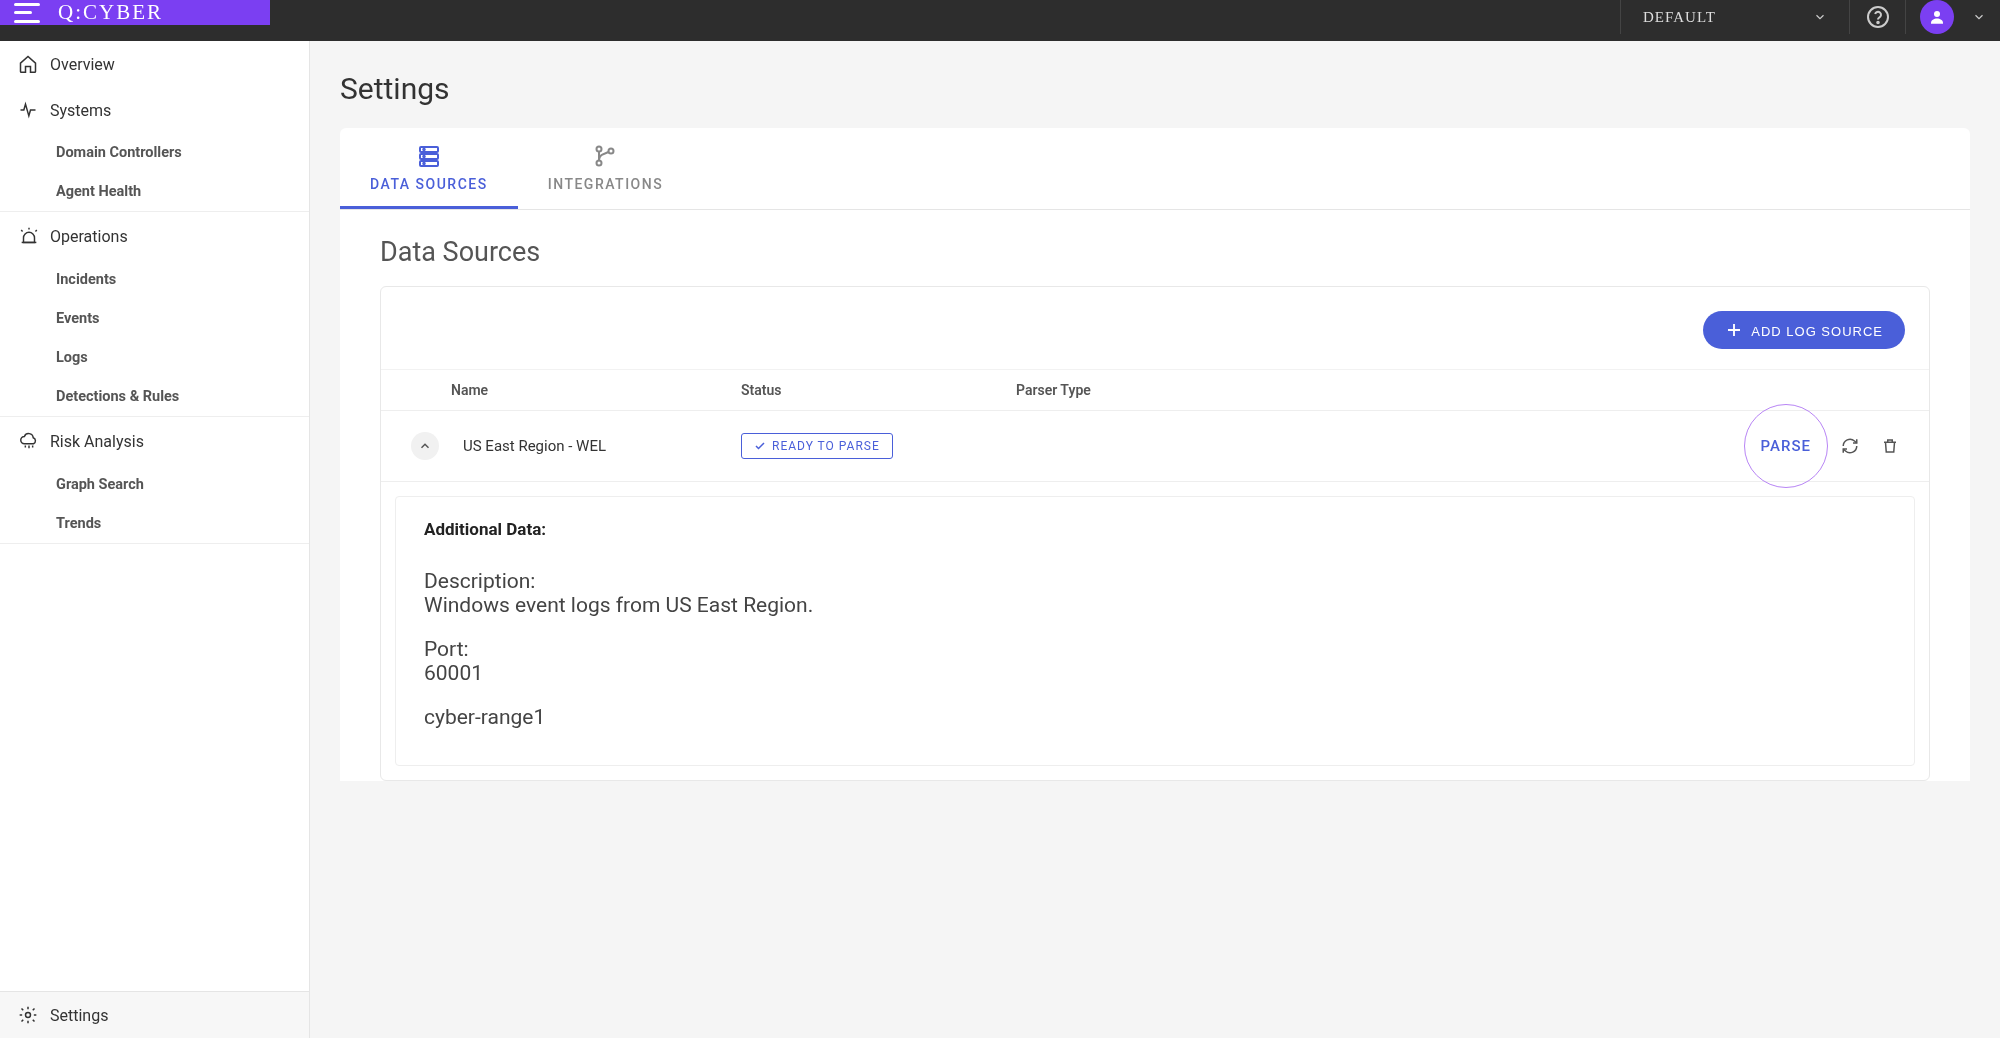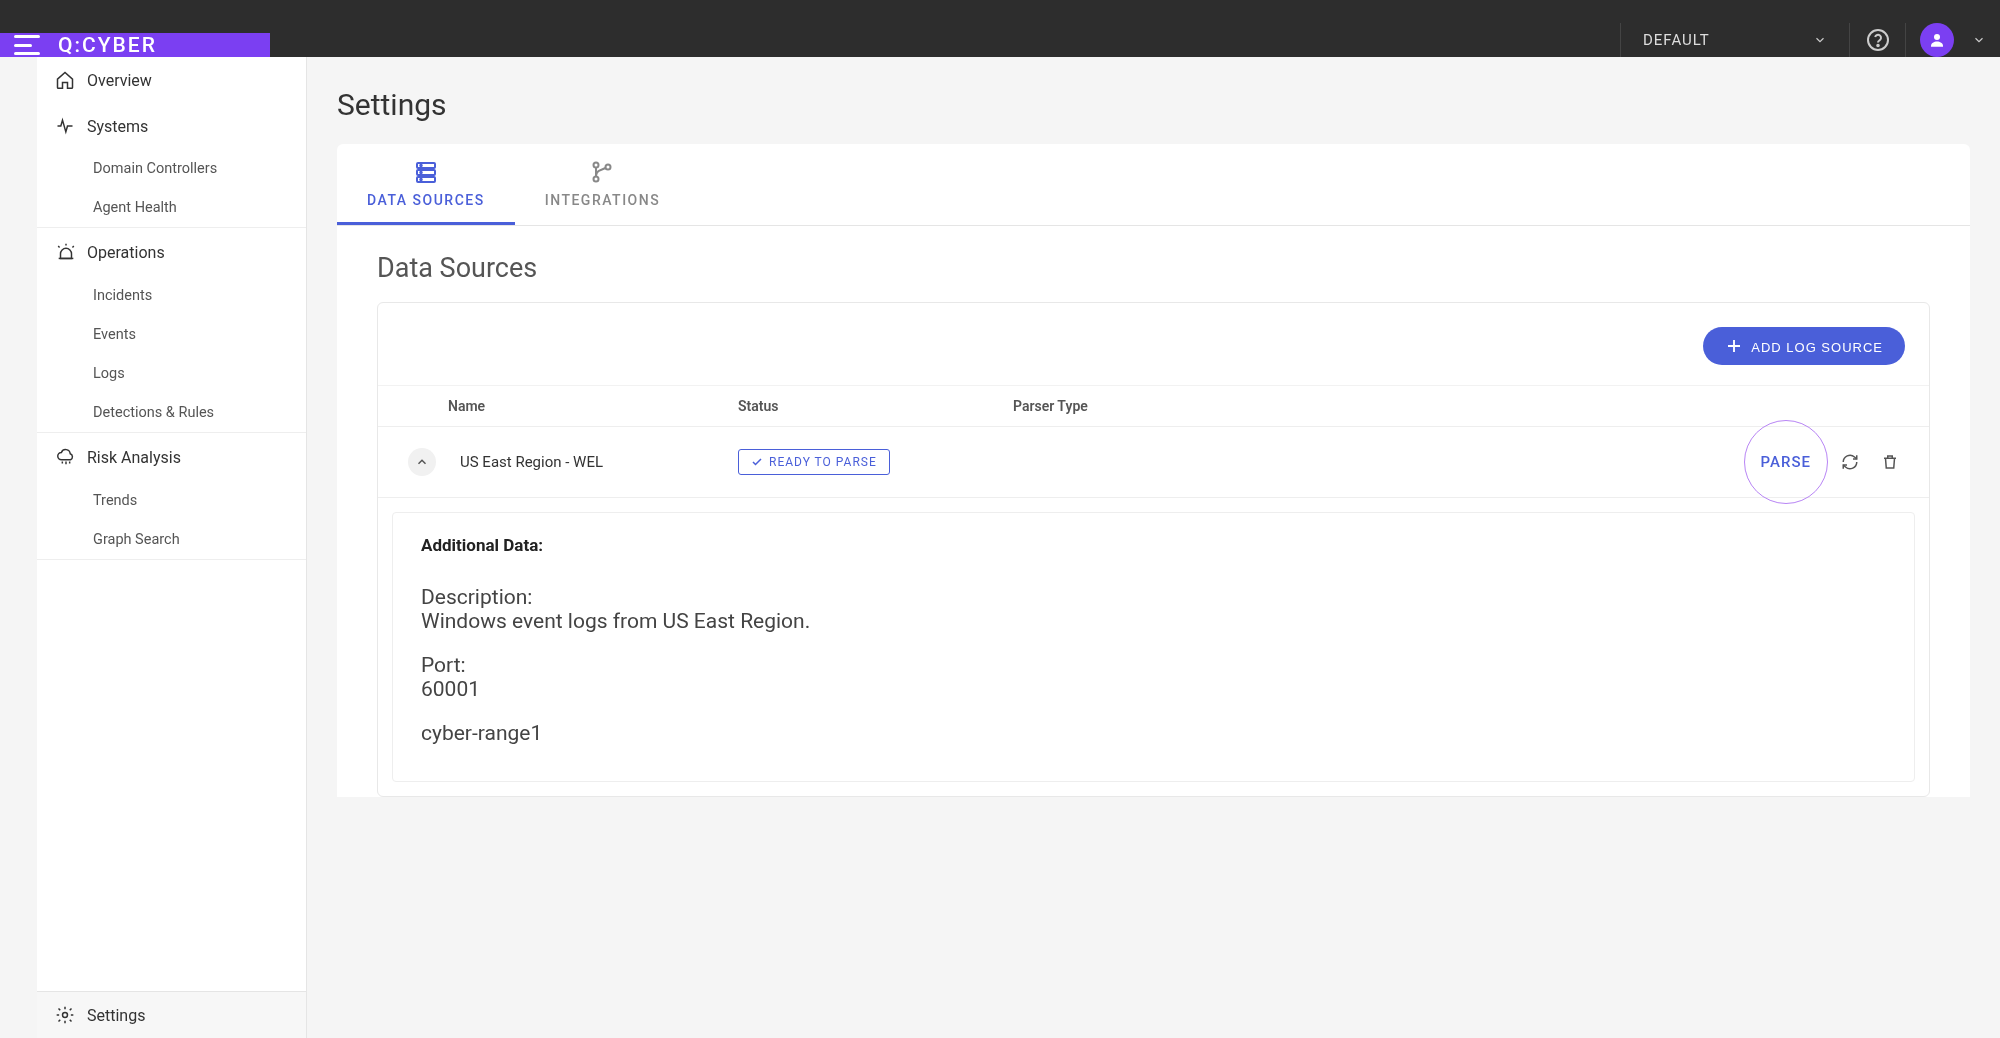--- a/index.html
+++ b/index.html
@@ -1,35 +1,35 @@
 <!DOCTYPE html>
 <html><head>
 <meta charset="utf-8">
 <style>
 * { box-sizing: border-box; margin: 0; padding: 0; }
 body { font-family: -apple-system, BlinkMacSystemFont, "Segoe UI", Roboto, Arial, sans-serif; background: #f5f5f5; color: #333; }
 .app { display: flex; flex-direction: column; height: 100vh; }
-.topbar { display: flex; height: 57px; background: #2d2d2d; color: #fff; align-items: flex-end; }
+.topbar { display: flex; height: 41px; background: #2d2d2d; color: #fff; align-items: flex-start; font-family: Liberation Serif, serif; }
 .topbar-left { width: 270px; background: #7b3ff2; display: flex; align-items: center; padding: 0 14px; }
 .hamburger { width: 26px; height: 20px; display: flex; flex-direction: column; justify-content: space-between; cursor: pointer; }
 .hamburger span { display: block; height: 3px; background: #fff; border-radius: 2px; }
 .hamburger span:nth-child(2){ width: 70%; }
 .logo { margin-left: 18px; font-size: 21px; font-weight: 500; letter-spacing: 2px; color: #fff; }
 .topbar-right { flex: 1; display: flex; justify-content: flex-end; align-items: stretch; }
 .env-selector { display: flex; align-items: center; padding: 0 22px; border-left: 1px solid #444; border-right: 1px solid #444; cursor: pointer; min-width: 230px; justify-content: space-between; }
 .env-selector span { font-size: 15px; letter-spacing: 1px; color: #ddd; }
 .help-btn { width: 56px; display: flex; align-items: center; justify-content: center; border-right: 1px solid #444; cursor: pointer; }
 .avatar-cell { display: flex; align-items: center; padding: 0 14px; gap: 18px; cursor: pointer; }
 .avatar { width: 34px; height: 34px; border-radius: 50%; background: #7b3ff2; display: flex; align-items: center; justify-content: center; }
 .body { display: flex; flex: 1; overflow: hidden; }
-.sidebar { width: 270px; background: #fff; display: flex; flex-direction: column; border-right: 1px solid #e5e5e5; margin-left: 37px; }
+.sidebar { width: 310px; background: #fff; display: flex; flex-direction: column; border-right: 1px solid #e5e5e5; }
 .nav { flex: 1; overflow-y: auto; }
 .nav-item { display: flex; align-items: center; padding: 13px 18px; font-size: 16px; color: #333; cursor: pointer; }
 .nav-item .icon-slot { width: 32px; display: flex; align-items: center; justify-content: flex-start; }
-.nav-sub { padding: 11px 18px 11px 56px; font-size: 14.5px; color: #555; cursor: pointer; }
+.nav-sub { padding: 11px 18px 11px 56px; font-size: 14.5px; color: #555; cursor: pointer; font-weight: bold; }
 .nav-divider { border-top: 1px solid #eee; margin: 0; }
 .sidebar-bottom { border-top: 1px solid #e5e5e5; background: #f7f7f7; }
 .sidebar-bottom .nav-item { background: #f7f7f7; }
 .main { flex: 1; overflow-y: auto; padding: 0; background: #f5f5f5; }
 .page-title { font-size: 30px; font-weight: 400; color: #333; padding: 30px 30px 22px 30px; }
 .tabs-wrap { background: #fff; margin: 0 30px; border-radius: 6px 6px 0 0; }
 .tabs { display: flex; }
 .tab { display: flex; flex-direction: column; align-items: center; padding: 16px 30px 14px; cursor: pointer; border-bottom: 3px solid transparent; gap: 8px; }
 .tab.active { border-bottom-color: #4a5fd9; }
 .tab-label { font-size: 14px; letter-spacing: 1.5px; font-weight: 500; color: #888; }
@@ -144,22 +144,22 @@
         <div class="nav-divider"></div>
         <div class="nav-item">
           <span class="icon-slot">
               <svg width="22" height="22" viewBox="0 0 24 24" fill="none" stroke="#333" stroke-width="1.6">
                 <path d="M7 15a4 4 0 0 1 0-8 5 5 0 0 1 9.6 1.5A3.5 3.5 0 0 1 17 15z"></path>
                 <path d="M8 17v2M12 17v3M16 17v2"></path>
               </svg>
             </span>
           <span>Risk Analysis</span>
         </div>
+        <div class="nav-sub">Graph Search</div>
         <div class="nav-sub">Trends</div>
-        <div class="nav-sub">Graph Search</div>
         <div class="nav-divider"></div>
       </div>
       <div class="sidebar-bottom">
         <div class="nav-item">
           <span class="icon-slot">
               <svg width="20" height="20" viewBox="0 0 24 24" fill="none" stroke="#333" stroke-width="1.8">
                 <circle cx="12" cy="12" r="3"></circle>
                 <path d="M12 2v3M12 19v3M4.2 4.2l2.1 2.1M17.7 17.7l2.1 2.1M2 12h3M19 12h3M4.2 19.8l2.1-2.1M17.7 6.3l2.1-2.1"></path>
               </svg>
             </span>

